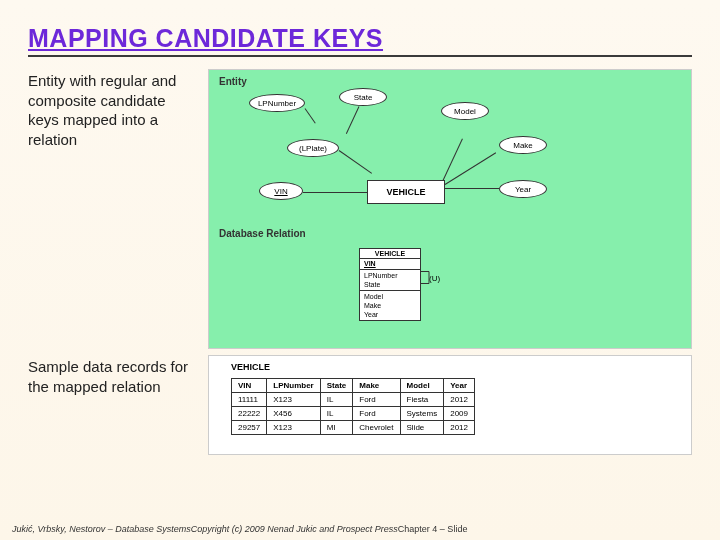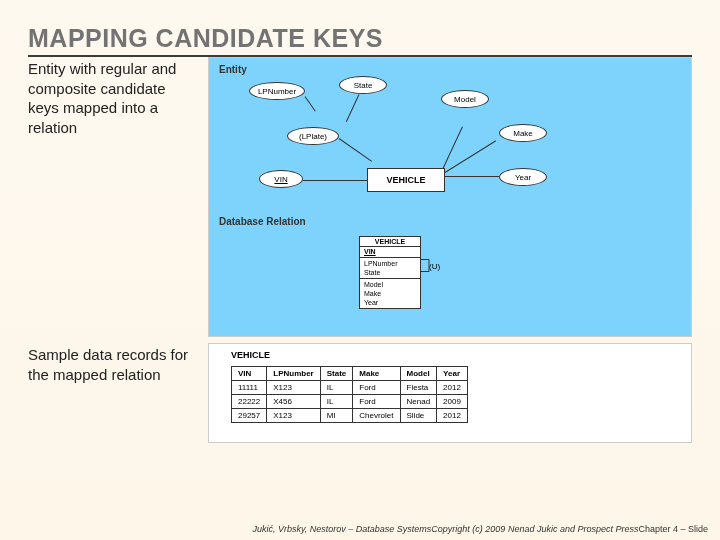--- a/index.html
+++ b/index.html
@@ -10,40 +10,42 @@
     font-family: Arial, sans-serif;
     position: relative;
     overflow: hidden;
   }
   .slide {
     padding: 24px 28px 0 28px;
   }
   .title {
     font-size: 25px;
     font-weight: bold;
-    color: #737373;
+    color: #6d28d9;
     letter-spacing: 0.5px;
     border-bottom: 2px solid #3a3a3a;
     padding-bottom: 2px;
+    margin-bottom: 12px;
+    text-decoration: underline;
   }
   .row {
     display: flex;
     gap: 12px;
     margin-bottom: 6px;
   }
   .desc {
     width: 168px;
     font-size: 15px;
     color: #222;
     line-height: 1.3;
     padding-top: 2px;
   }
   .figure {
     flex: 1;
-    background: #7dd3fc;
+    background: #86efac;
     border: 1px solid #ccc;
     position: relative;
   }
   .fig1 { height: 280px; }
   .fig2 { height: 100px; background: #fff; }
 
   .sec-label {
     position: absolute;
     font-size: 10px;
     font-weight: bold;
@@ -114,21 +116,21 @@
     font-size: 9px;
     font-weight: bold;
   }
 
   .footer {
     position: absolute;
     bottom: 6px;
     left: 0;
     right: 0;
     display: flex;
-    justify-content: flex-end;
+    justify-content: flex-start;
     padding: 0 12px;
     font-size: 9px;
     font-style: italic;
     color: #333;
   }
   .footer .right { font-style: normal; }
   .u-note {
     position: absolute;
     font-size: 8px;
   }
@@ -202,21 +204,21 @@
           <td>IL</td>
           <td>Ford</td>
           <td>Fiesta</td>
           <td>2012</td>
         </tr>
         <tr>
           <td>22222</td>
           <td>X456</td>
           <td>IL</td>
           <td>Ford</td>
-          <td>Nenad</td>
+          <td>Systems</td>
           <td>2009</td>
         </tr>
         <tr>
           <td>29257</td>
           <td>X123</td>
           <td>MI</td>
           <td>Chevrolet</td>
           <td>Slide</td>
           <td>2012</td>
         </tr>

